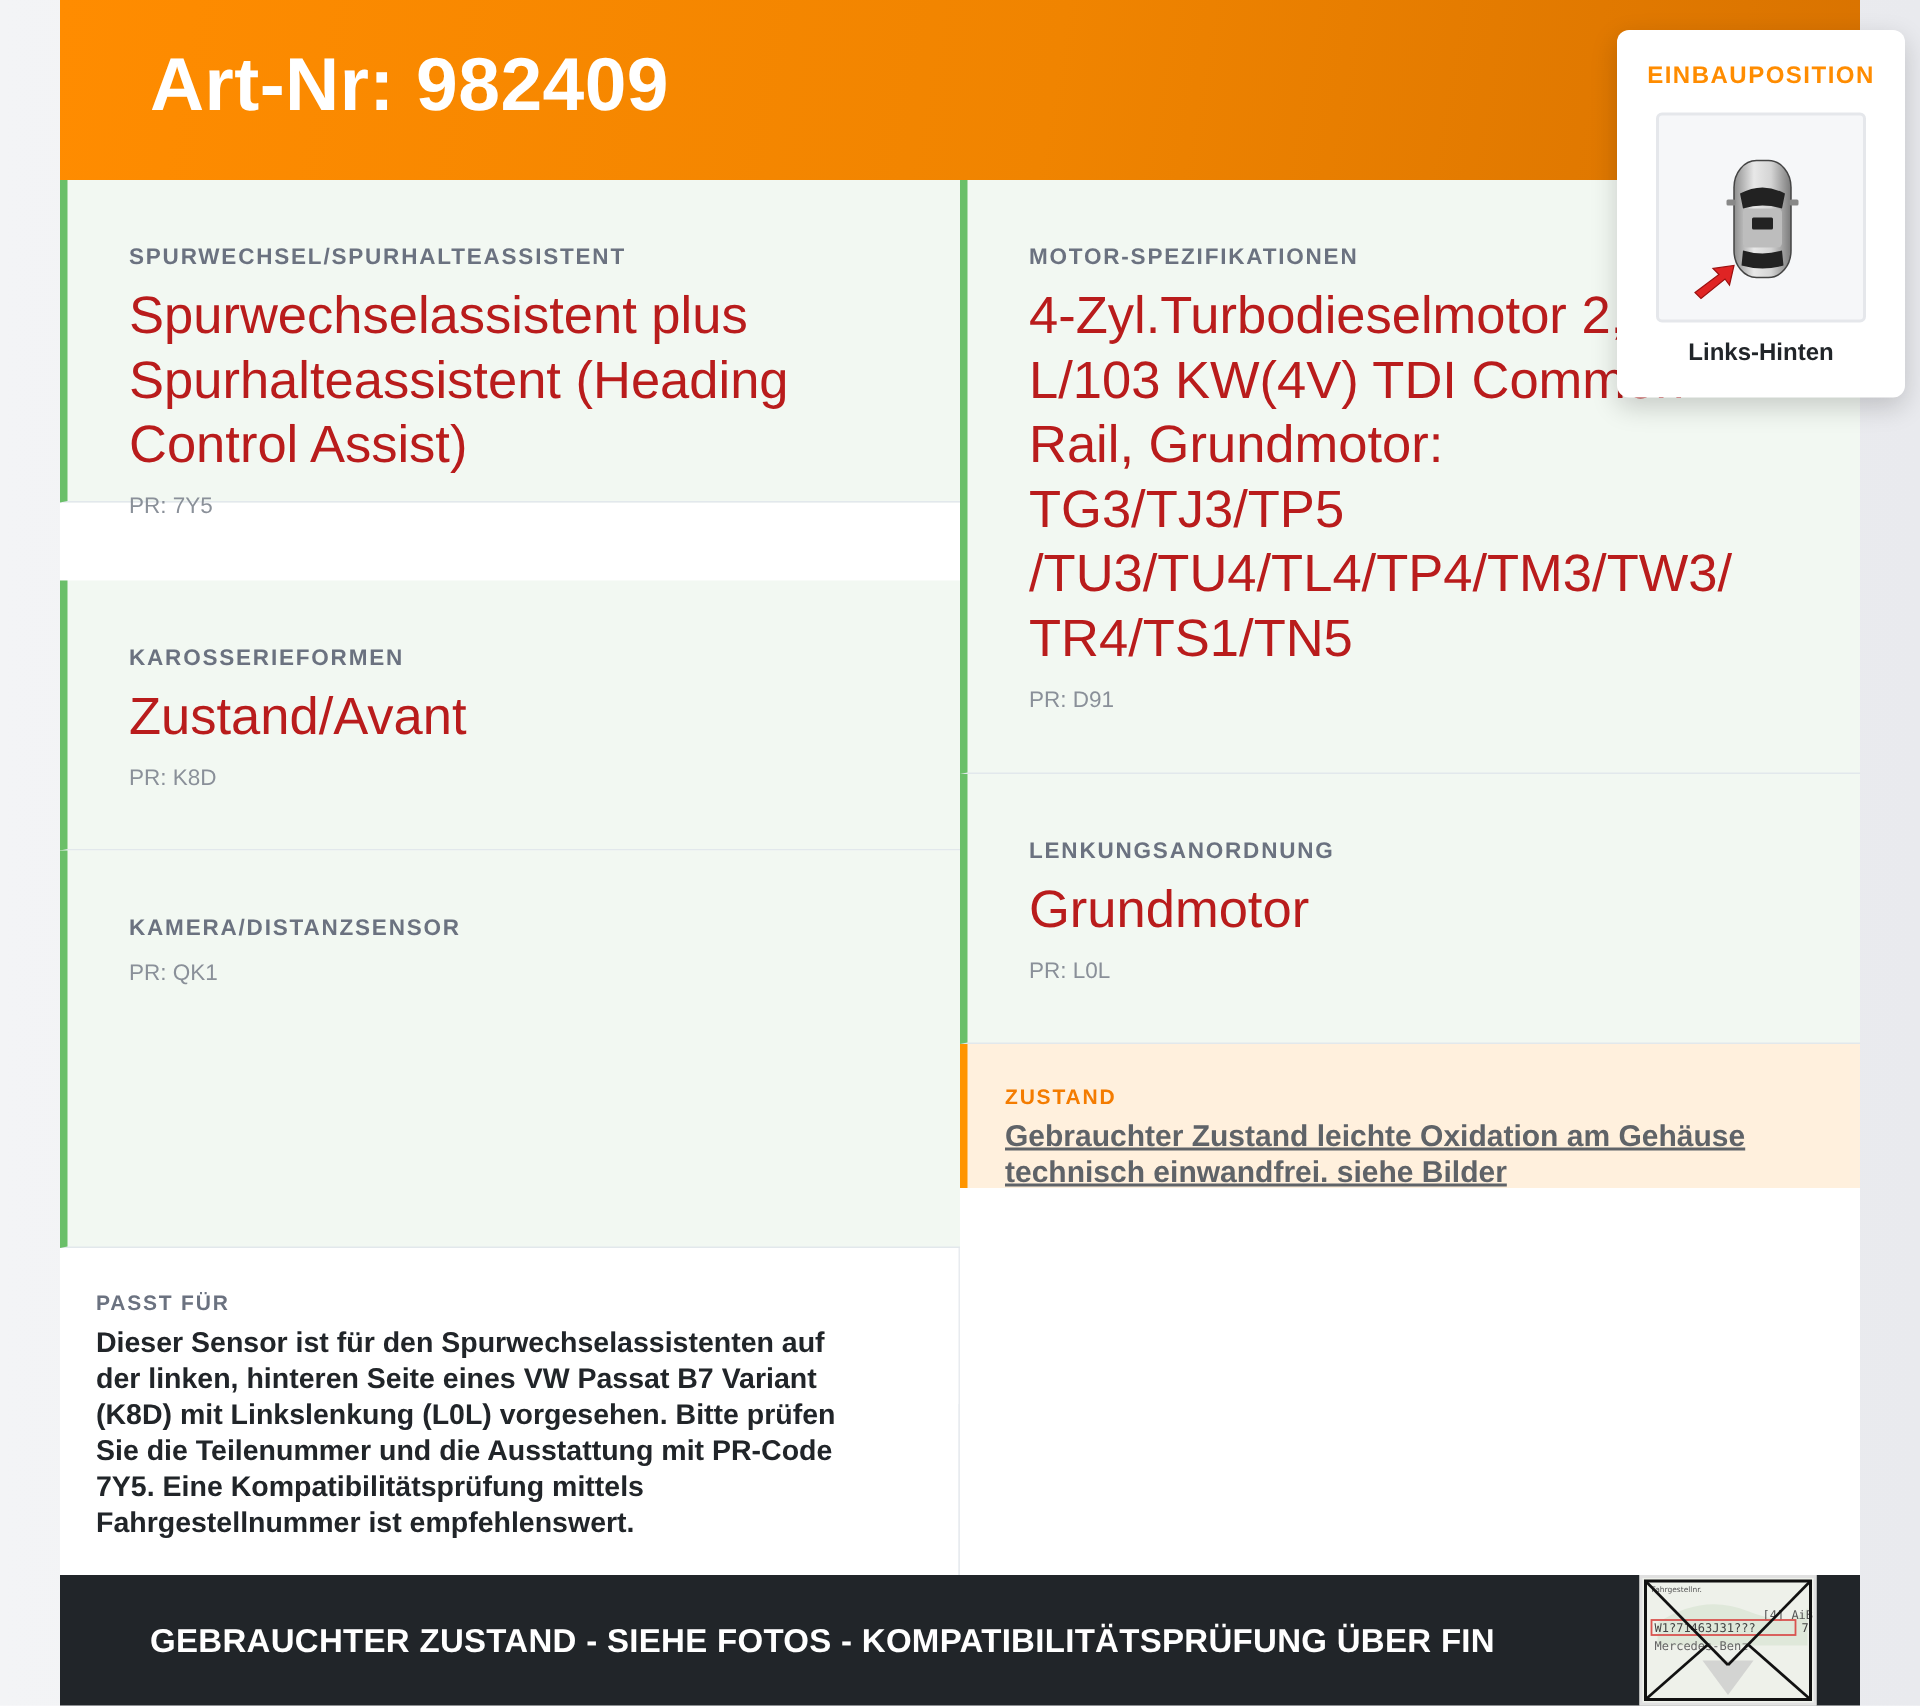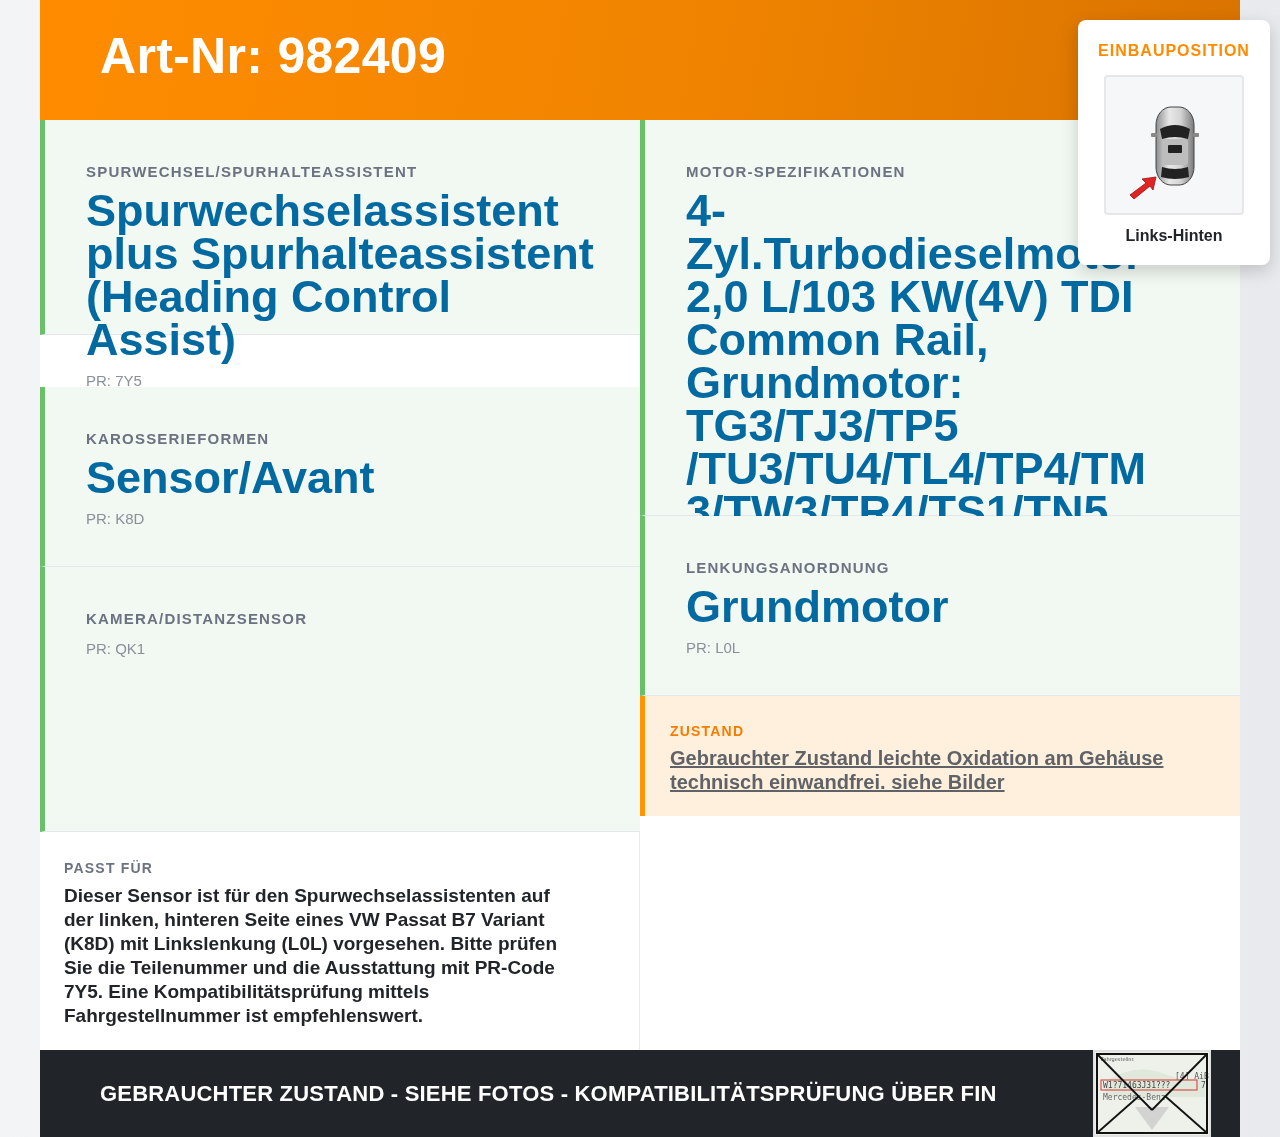--- a/index.html
+++ b/index.html
@@ -58,23 +58,23 @@
     }
     .cell-label {
       font-size: 15px;
       font-weight: 700;
       color: #6b7280;
       letter-spacing: 1.2px;
       text-transform: uppercase;
       line-height: 20px;
     }
     .cell-value {
-      font-size: 45px;
-      font-weight: 700;
-      color: #0369a1;
+      font-size: 35px;
+      font-weight: 400;
+      color: #b91c1c;
       line-height: 43px;
       margin-top: 7px;
       word-break: break-word;
     }
     .cell-pr {
       font-size: 15px;
       color: #8a9099;
       margin-top: 10px;
       line-height: 20px;
     }
@@ -209,21 +209,21 @@
   <div class="grid">
 
     <div class="col left">
       <div class="cell" style="top:0; height:215px; padding-top:42px;">
         <div class="cell-label">SPURWECHSEL/SPURHALTEASSISTENT</div>
         <div class="cell-value" style="padding-right:10px;">Spurwechselassistent plus Spurhalteassistent (Heading Control Assist)</div>
         <div class="cell-pr">PR: 7Y5</div>
       </div>
       <div class="cell" style="top:267px; height:180px; padding-top:42px;">
         <div class="cell-label">KAROSSERIEFORMEN</div>
-        <div class="cell-value">Sensor/Avant</div>
+        <div class="cell-value">Zustand/Avant</div>
         <div class="cell-pr">PR: K8D</div>
       </div>
       <div class="cell" style="top:447px; height:265px; padding-top:42px;">
         <div class="cell-label">KAMERA/DISTANZSENSOR</div>
         <div class="cell-pr">PR: QK1</div>
       </div>
 
       <div class="passt">
         <div class="passt-label">PASST FÜR</div>
         <div class="passt-text">Dieser Sensor ist für den Spurwechselassistenten auf der linken, hinteren Seite eines VW Passat B7 Variant (K8D) mit Linkslenkung (L0L) vorgesehen. Bitte prüfen Sie die Teilenummer und die Ausstattung mit PR-Code 7Y5. Eine Kompatibilitätsprüfung mittels Fahrgestellnummer ist empfehlenswert.</div>
@@ -234,21 +234,21 @@
       <div class="cell" style="top:0; height:396px; padding-top:42px;">
         <div class="cell-label">MOTOR-SPEZIFIKATIONEN</div>
         <div class="cell-value" style="padding-right:40px;">4-Zyl.Turbodieselmotor 2,0 L/103 KW(4V) TDI Common Rail, Grundmotor: TG3/TJ3/TP5 /TU3/TU4/TL4/TP4/TM3/TW3/TR4/TS1/TN5</div>
         <div class="cell-pr">PR: D91</div>
       </div>
       <div class="cell" style="top:396px; height:180px; padding-top:42px;">
         <div class="cell-label">LENKUNGSANORDNUNG</div>
         <div class="cell-value">Grundmotor</div>
         <div class="cell-pr">PR: L0L</div>
       </div>
-      <div class="zustand" style="top:576px; height:120px; padding-top:26px;">
+      <div class="zustand" style="top:576px; height:96px; padding-top:26px;">
         <div class="zustand-label">ZUSTAND</div>
         <div class="zustand-text">Gebrauchter Zustand leichte Oxidation am Gehäuse technisch einwandfrei. siehe Bilder</div>
       </div>
     </div>
 
     <div class="right-divider"></div>
   </div>
 
   <div class="footer">
     <div class="footer-text">GEBRAUCHTER ZUSTAND - SIEHE FOTOS - KOMPATIBILITÄTSPRÜFUNG ÜBER FIN</div>

